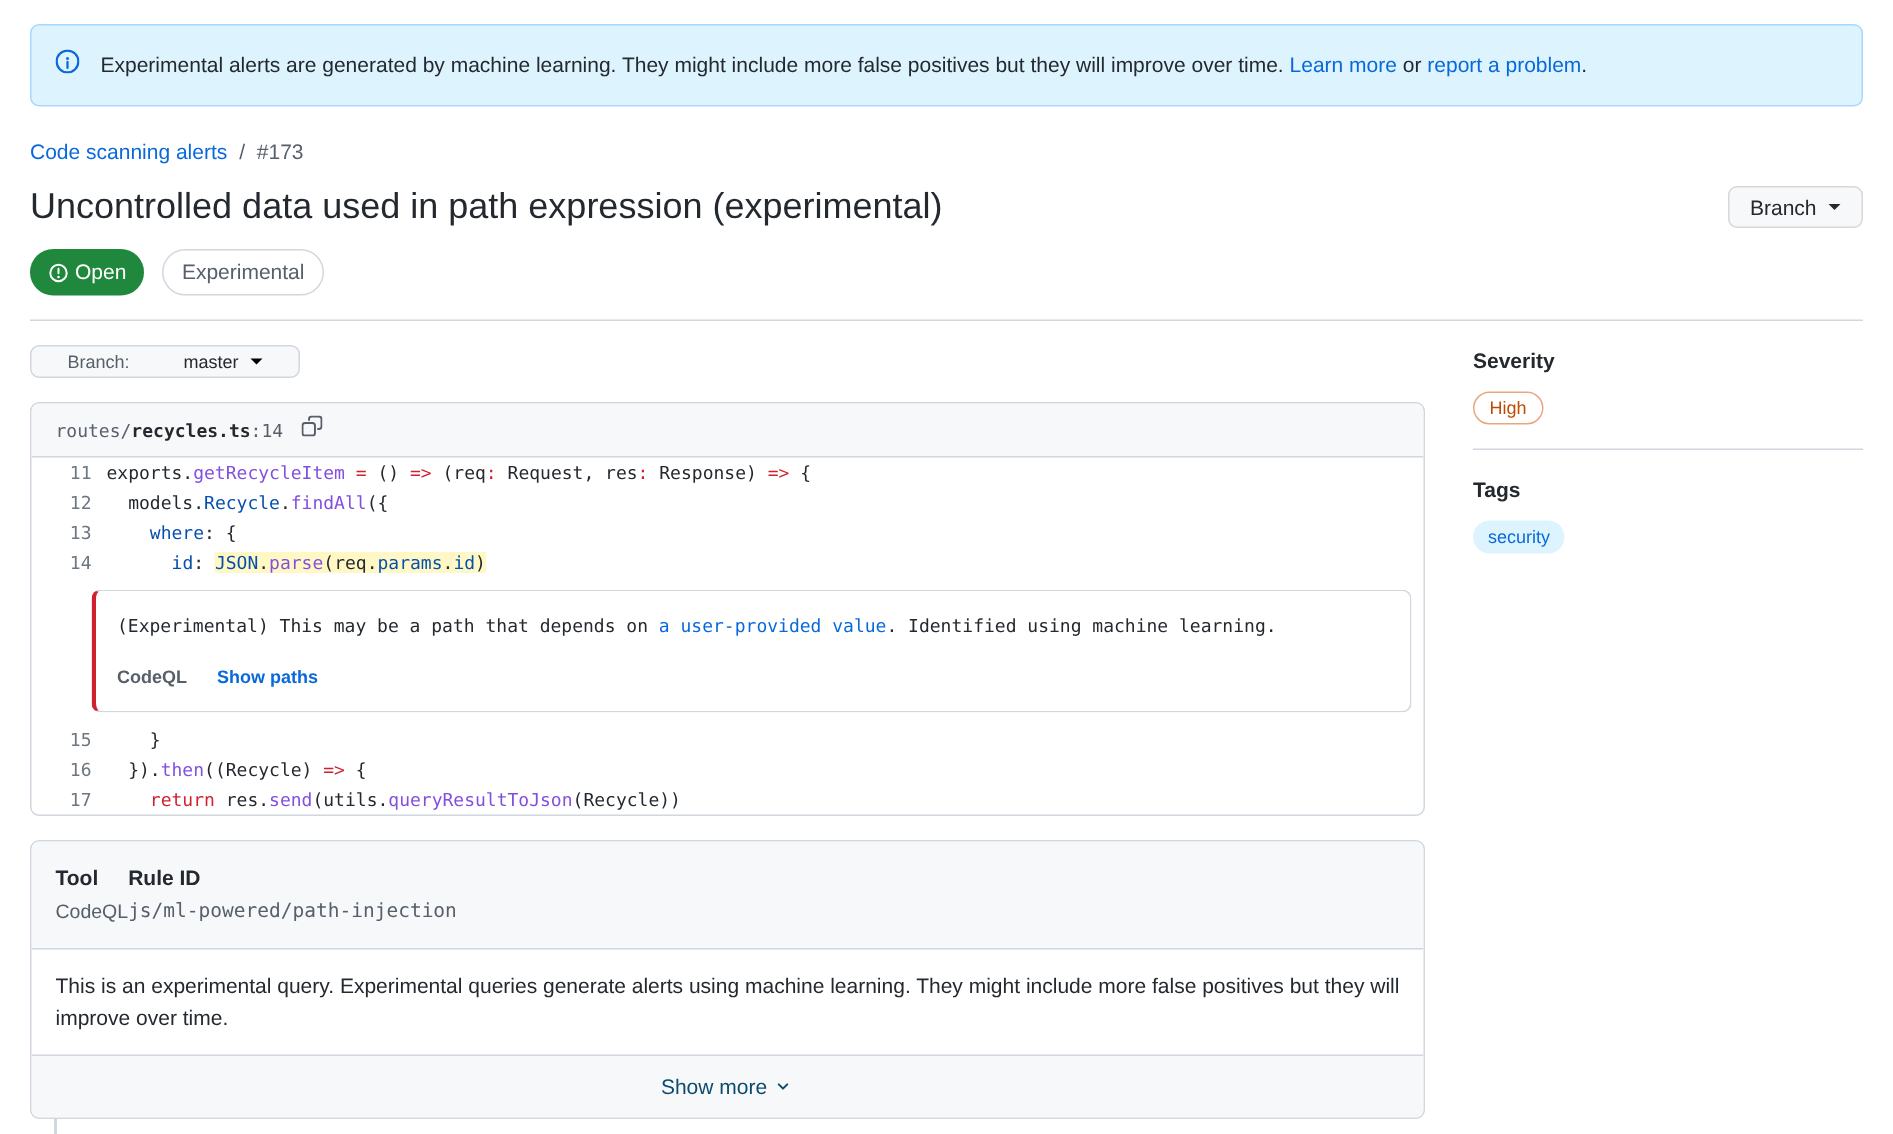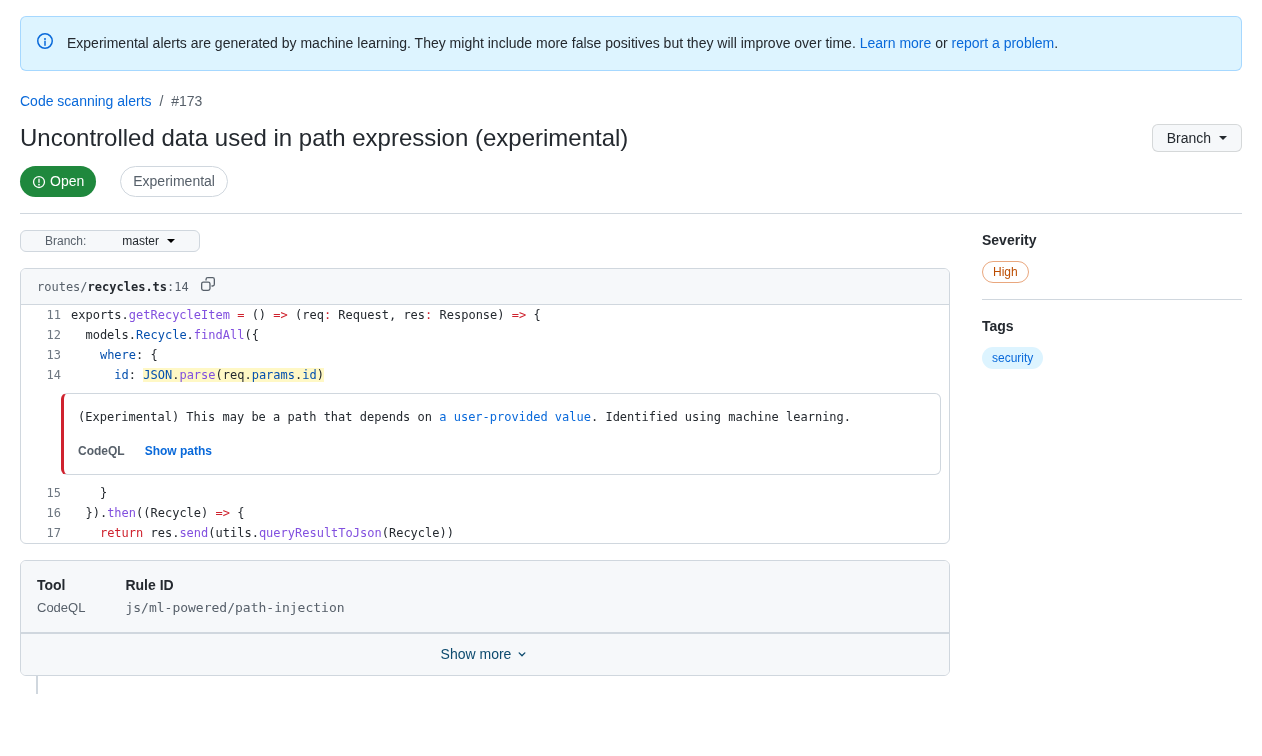--- a/index.html
+++ b/index.html
@@ -71,21 +71,21 @@
     font-size: 14px;
     background: #f6f8fa;
     border: 1px solid rgba(27,31,36,0.15);
     border-radius: 6px;
     cursor: pointer;
     color: #24292f;
   }
   .status-row {
     display: flex;
     align-items: center;
-    gap: 24px;
+    gap: 12px;
     padding-bottom: 16px;
     border-bottom: 1px solid #d0d7de;
     margin-bottom: 16px;
   }
   .status-open {
     display: inline-flex;
     align-items: center;
     gap: 4px;
     background: #1f883d;
     color: #fff;
@@ -222,21 +222,20 @@
     font-weight: 600;
     font-size: 12px;
   }
   .info-box {
     border: 1px solid #d0d7de;
     border-radius: 6px;
     overflow: hidden;
   }
   .info-header {
     display: flex;
-    gap: 40px;
     padding: 14px 16px;
     background: #f6f8fa;
     border-bottom: 1px solid #d0d7de;
   }
   .info-header .col .label {
     font-weight: 600;
     font-size: 14px;
     color: #24292f;
   }
   .info-header .col .val {
@@ -417,20 +416,21 @@
       <div class="info-header">
         <div class="col">
           <div class="label">Tool</div>
           <div class="val">CodeQL</div>
         </div>
         <div class="col">
           <div class="label">Rule ID</div>
           <div class="val">js/ml-powered/path-injection</div>
         </div>
       </div>
+      <div class="info-body">This is an experimental query. Experimental queries generate alerts using machine learning. They might include more false positives but they will improve over time.</div>
       <div class="show-more-row">
         <a href="#">
           <span>Show more</span>
           <svg width="14" height="14" viewBox="0 0 16 16" fill="currentColor">
               <path d="M4.22 6.22a.75.75 0 0 1 1.06 0L8 8.94l2.72-2.72a.75.75 0 1 1 1.06 1.06l-3.25 3.25a.75.75 0 0 1-1.06 0L4.22 7.28a.75.75 0 0 1 0-1.06z"></path>
             </svg>
         </a>
       </div>
     </div>
     <div class="timeline-stub"></div>

